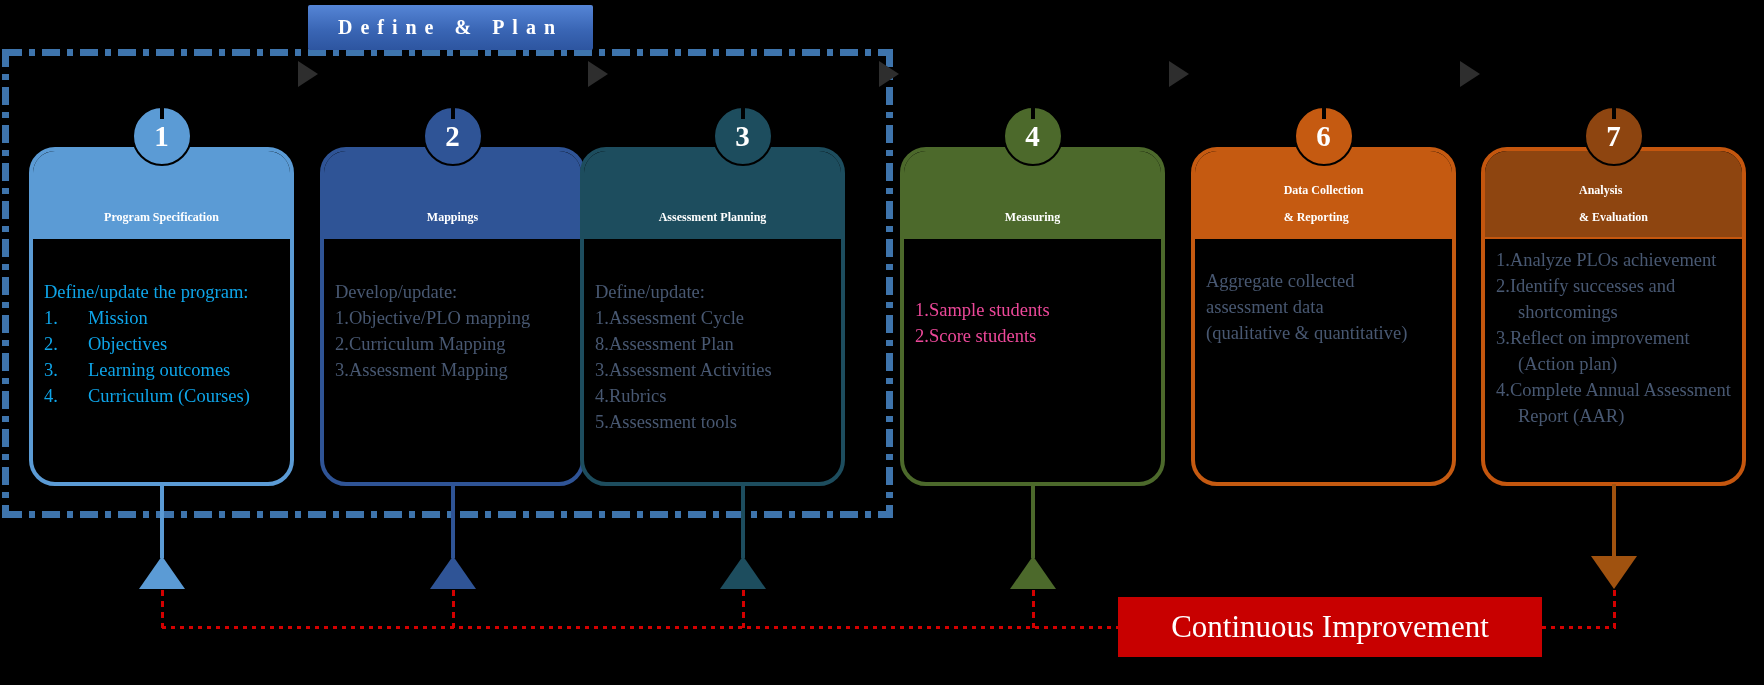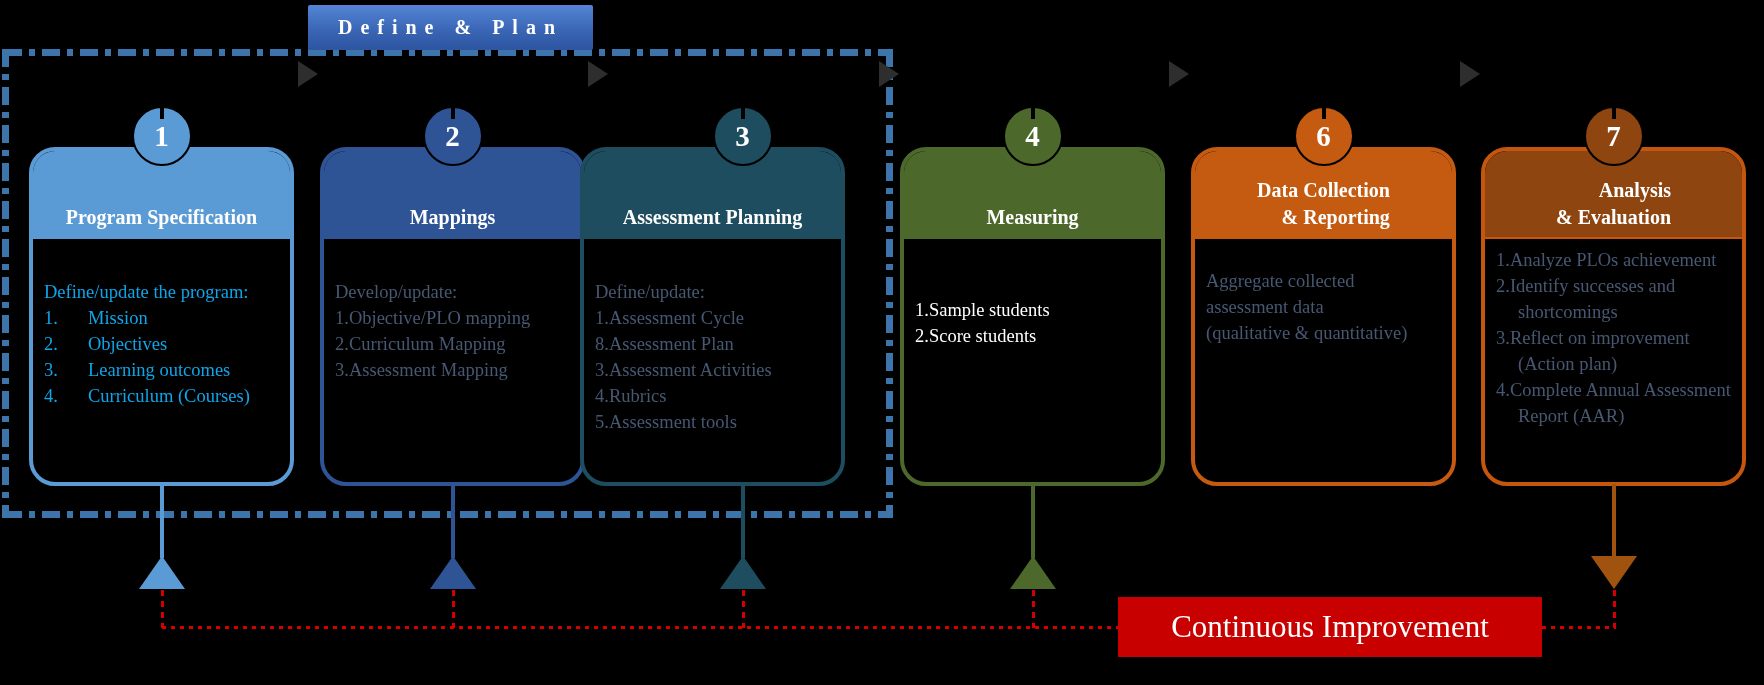--- a/index.html
+++ b/index.html
@@ -12,21 +12,21 @@
     position:absolute;display:flex;align-items:center;justify-content:center;
     color:#fff;font-weight:bold;font-size:20px;letter-spacing:8px;white-space:nowrap;
     border-radius:2px;
   }
   .flow-arrow{position:absolute;width:0;height:0;
     border-top:13px solid transparent;border-bottom:13px solid transparent;}
   .card{position:absolute;top:147px;width:265px;height:339px;box-sizing:border-box;
     border-radius:26px;background:#000;overflow:hidden;}
   .card-header{box-sizing:border-box;height:88px;display:flex;flex-direction:column;
     justify-content:flex-end;align-items:center;padding-bottom:8px;}
-  .card-title{color:#fff;font-weight:bold;font-size:20px;line-height:27px;text-align:right;white-space:nowrap;}
+  .card-title{color:#fff;font-weight:bold;font-size:12px;line-height:27px;text-align:left;white-space:nowrap;}
   .card-body{box-sizing:border-box;font-size:18.5px;line-height:26px;padding:0 9px 0 11px;}
   .intro{white-space:nowrap;}
   .tight-item{padding-left:22px;text-indent:-22px;}
   .spaced-item{display:flex;}
   .spaced-item .num{flex:0 0 44px;}
   .para-line{white-space:nowrap;}
   .circle{position:absolute;top:106px;width:60px;height:60px;border-radius:50%;
     border:2px solid #000;box-sizing:border-box;display:flex;align-items:center;justify-content:center;
     color:#fff;font-size:29px;font-weight:bold;}
   .circle-tick{position:absolute;top:-1px;left:50%;transform:translateX(-50%);
@@ -135,21 +135,21 @@
     </div>
     <div class="vline" style="left: 740.5px; top: 484px; width: 4px; height: 74px; background: rgb(29, 77, 94);"></div>
     <div class="tri" style="left: 719.5px; top: 556px; border-left: 23px solid transparent; border-right: 23px solid transparent; border-bottom: 33px solid rgb(29, 77, 94);"></div>
     <div class="red-dash-v" style="left: 741.5px; top: 590px; height: 38px; background: repeating-linear-gradient(rgb(212, 0, 0) 0px, rgb(212, 0, 0) 6px, transparent 6px, transparent 11px);"></div>
     <div class="card" style="left: 900px; border: 4px solid rgb(76, 105, 43);">
       <div class="card-header" style="background: rgb(76, 105, 43);">
         <div class="card-title">
           <div>Measuring</div>
         </div>
       </div>
-      <div class="card-body" style="color: #ffffff; padding-top: 58px;">
+      <div class="card-body" style="color: #ec4899; padding-top: 58px;">
         <div class="tight-item">1.Sample students</div>
         <div class="tight-item">2.Score students</div>
       </div>
     </div>
     <div class="circle" style="left: 1002.5px; background: rgb(76, 105, 43);">
       <div class="circle-tick"></div>
       <span>4</span>
     </div>
     <div class="vline" style="left: 1030.5px; top: 484px; width: 4px; height: 74px; background: rgb(76, 105, 43);"></div>
     <div class="tri" style="left: 1009.5px; top: 556px; border-left: 23px solid transparent; border-right: 23px solid transparent; border-bottom: 33px solid rgb(76, 105, 43);"></div>

